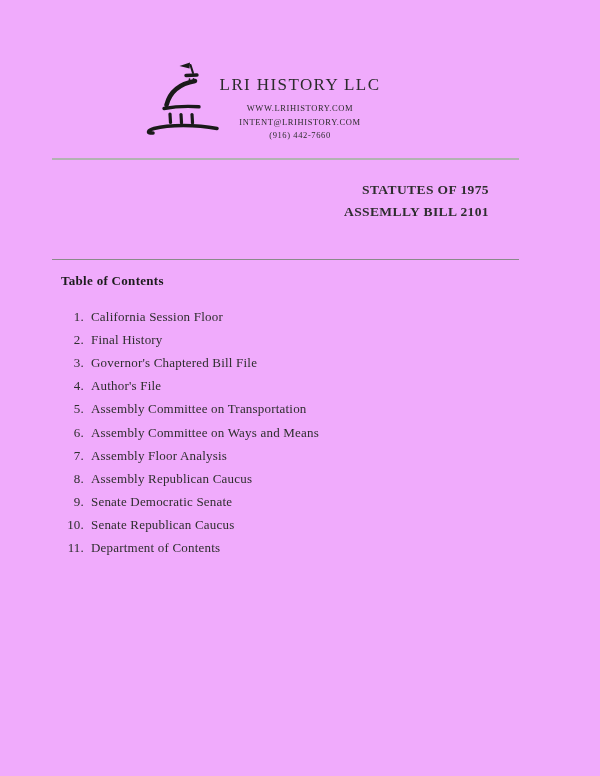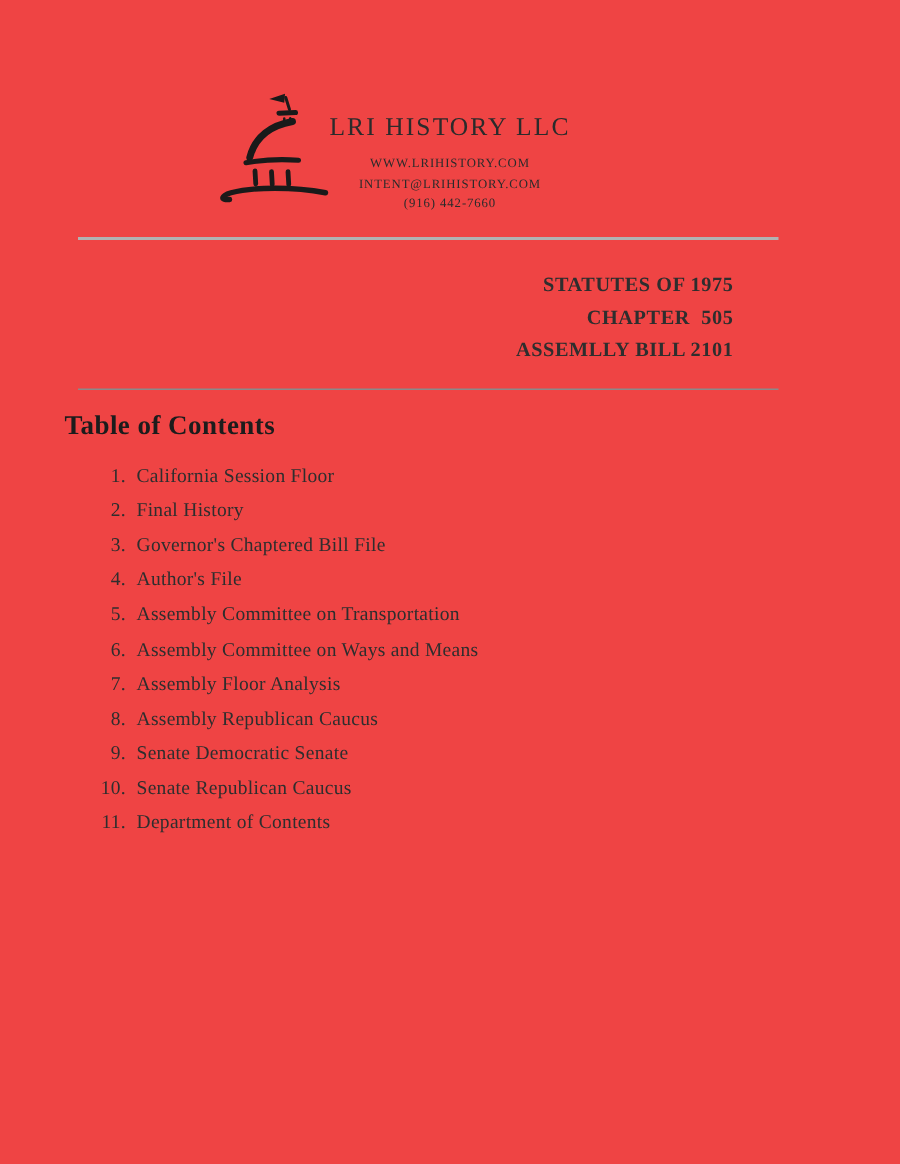--- a/index.html
+++ b/index.html
@@ -7,21 +7,21 @@
   body {
     font-family: "Liberation Serif", "DejaVu Serif", serif;
     width: 600px;
     height: 776px;
     position: relative;
     color: #1f1f1f;
   }
   .page {
     position: absolute;
     inset: 0;
-    background: #ef4444;
+    background: #f0abfc;
     overflow: hidden;
     text-decoration: underline;
   }
 
   
   .logo {
     position: absolute;
     left: 141px;
     top: 60px;
     width: 92px;
@@ -71,23 +71,23 @@
     font-size: 13.5px;
     line-height: 21.6px;
     letter-spacing: 0.4px;
     color: #2e2e2e;
     white-space: pre; 
   }
 
   
   .toc-title {
     position: absolute;
-    left: 43px;
+    left: 61px;
     top: 273px;
-    font-size: 18px;
+    font-size: 13px;
     font-weight: bold;
     letter-spacing: 0.3px;
     color: #1c1c1c;
   }
   .toc-list {
     position: absolute;
     left: 52px;
     top: 305px;
     width: 460px;
     list-style: none;
@@ -140,21 +140,20 @@
     <div class="brand-title">LRI HISTORY LLC</div>
     <div class="brand-line">WWW.LRIHISTORY.COM</div>
     <div class="brand-line">INTENT@LRIHISTORY.COM</div>
     <div class="brand-line">(916) 442-7660</div>
   </div>
 
   <hr class="rule rule-top" id="rule-top" style="background: rgb(178, 178, 178);">
 
   <div class="reference">
     <div class="ref-line">STATUTES OF 1975</div>
-    <div class="ref-line">CHAPTER  505</div>
     <div class="ref-line">ASSEMLLY BILL 2101</div>
   </div>
 
   <hr class="rule rule-bottom" id="rule-bottom" style="background: rgb(138, 138, 138);">
 
   <div class="toc-title">Table of Contents</div>
   <ol class="toc-list" id="toc-list">
       <li class="toc-item">
         <span class="toc-num">1.</span>
         <span class="toc-label">California Session Floor</span>

